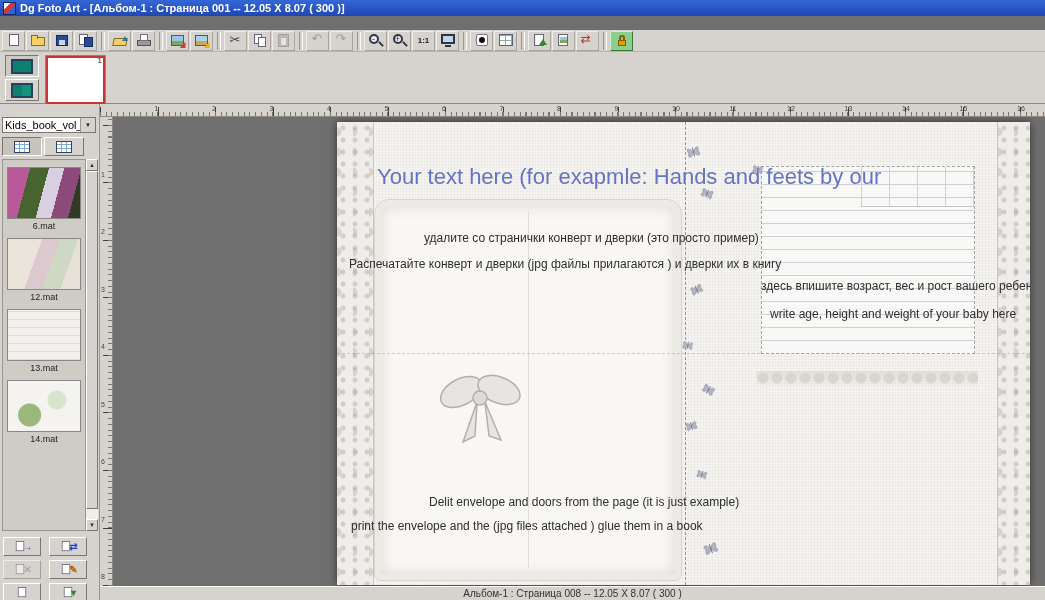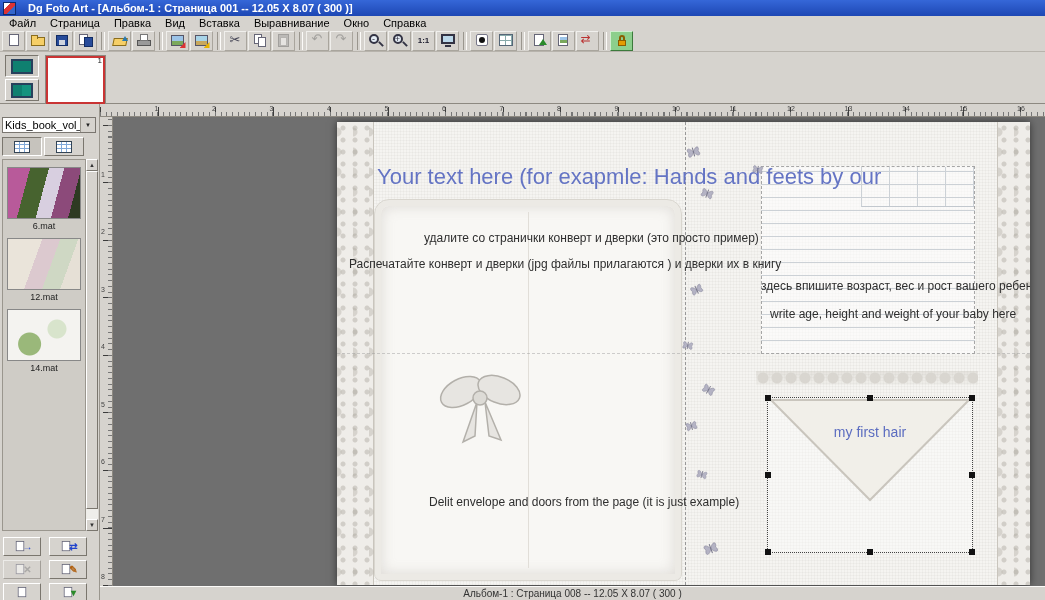--- a/index.html
+++ b/index.html
@@ -1,21 +1,21 @@
 <!DOCTYPE html>
 <html><head>
 <meta charset="utf-8">
 <style>
   html,body{margin:0;padding:0}
   body{width:1045px;height:600px;overflow:hidden;position:relative;background:#6f6f6f;
        font-family:"Liberation Sans",sans-serif;-webkit-font-smoothing:antialiased}
   .app{position:absolute;inset:0}
   
   .titlebar{position:absolute;left:0;top:0;width:100%;height:16px;
-    background:linear-gradient(180deg,#3567d8,#1d47b4);display:flex;align-items:center;gap:12px;padding-left:3px;box-sizing:border-box}
+    background:linear-gradient(180deg,#3567d8,#1d47b4);display:flex;align-items:center;gap:4px;padding-left:3px;box-sizing:border-box}
   .appicon{width:11px;height:11px;background:linear-gradient(135deg,#fff 0 30%,#d33 30% 60%,#36c 60%);border:1px solid #0c2a6e;flex:0 0 auto}
   .titletext{color:#fff;font-size:11px;font-weight:bold;white-space:nowrap}
   
   .menubar{position:absolute;left:0;top:16px;width:100%;height:14px;background:#d6d3ce;
     display:flex;align-items:center;font-size:11px;padding-left:2px;box-sizing:border-box}
   .menu-item{padding:0 7px;color:#000;cursor:default}
   
   .toolbar{position:absolute;left:0;top:30px;width:100%;height:22px;background:#d6d3ce;
     display:flex;align-items:center;padding-left:2px;box-sizing:border-box;border-bottom:1px solid #b7b3ac}
   .tbtn{width:23px;height:20px;background:#d6d3ce;border:1px solid;border-color:#f0efec #a9a59d #a9a59d #f0efec;
@@ -165,30 +165,20 @@
 </head>
 <body>
 
 <div class="app">
 
   <div class="titlebar">
     <span class="appicon"></span>
     <span class="titletext">Dg Foto Art - [Альбом-1 : Страница 001 -- 12.05 X 8.07 ( 300 )]</span>
   </div>
 
-  <div class="menubar">
-      <span class="menu-item">Файл</span>
-      <span class="menu-item">Страница</span>
-      <span class="menu-item">Правка</span>
-      <span class="menu-item">Вид</span>
-      <span class="menu-item">Вставка</span>
-      <span class="menu-item">Выравнивание</span>
-      <span class="menu-item">Окно</span>
-      <span class="menu-item">Справка</span>
-    </div>
 
   <div class="toolbar">
       <button class="tbtn" title="new-album">
         <span class="ic ic-page"></span>
       </button>
       <button class="tbtn" title="open-album">
         <span class="ic ic-folder"></span>
       </button>
       <button class="tbtn" title="save-album">
         <span class="ic ic-save"></span>
@@ -291,20 +281,24 @@
       </button>
     </div>
     <div class="thumblist" id="thumblist">
         <div class="titem">
           <div class="timg thumb-0"></div>
           <div class="tlabel">6.mat</div>
         </div>
         <div class="titem">
           <div class="timg thumb-1"></div>
           <div class="tlabel">12.mat</div>
+        </div>
+        <div class="titem">
+          <div class="timg thumb-2"></div>
+          <div class="tlabel">13.mat</div>
         </div>
         <div class="titem">
           <div class="timg thumb-3"></div>
           <div class="tlabel">14.mat</div>
         </div>
       </div>
     <div class="sscroll">
       <span class="sarr">▲</span>
       <span class="sthumb"></span>
       <span class="sarr down">▼</span>
@@ -376,45 +370,32 @@
         <div class="subgrid"></div>
       </div>
       <div class="laceband"></div>
 
       <div class="ptext title">Your text here (for exapmle: Hands and feets by our</div>
       <div class="ptext ru1">удалите со странички конверт и дверки (это просто пример)</div>
       <div class="ptext ru2">Распечатайте конверт и дверки (jpg файлы прилагаются ) и дверки их в книгу</div>
       <div class="ptext ru3">здесь впишите возраст, вес и рост вашего ребенка</div>
       <div class="ptext en2">Delit envelope and doors from the page (it is just example)</div>
       <div class="ptext en1">write age, height and weight of your baby here</div>
+      <div class="ptext en3">print the envelope and the (jpg files attached ) glue them in a book</div>
 
       <svg class="bow" width="92" height="84" viewBox="0 0 92 84">
         <g fill="#e7e5e1" stroke="#b3b0aa" stroke-width="1.5">
           <ellipse cx="26" cy="26" rx="22" ry="13" transform="rotate(-28 26 26)"></ellipse>
           <ellipse cx="64" cy="24" rx="22" ry="13" transform="rotate(22 64 24)"></ellipse>
           <path d="M42 36 L28 76 L40 70 Z"></path>
           <path d="M50 36 L66 74 L54 70 Z"></path>
           <circle cx="45" cy="32" r="7" fill="#dddbd6"></circle>
         </g>
       </svg>
 
-      <div class="selection">
-        <svg class="flap" width="204" height="112" viewBox="0 0 204 112">
-          <polygon points="3,2 201,2 102,102" fill="#f1efe9" stroke="#c9c5bd" stroke-width="2"></polygon>
-        </svg>
-        <div class="caption">my first hair</div>
-      <span class="handle" style="left: calc(0% - 3px); top: calc(0% - 3px);"></span>
-          <span class="handle" style="left: calc(50% - 3px); top: calc(0% - 3px);"></span>
-          <span class="handle" style="left: calc(100% - 3px); top: calc(0% - 3px);"></span>
-          <span class="handle" style="left: calc(0% - 3px); top: calc(50% - 3px);"></span>
-          <span class="handle" style="left: calc(100% - 3px); top: calc(50% - 3px);"></span>
-          <span class="handle" style="left: calc(0% - 3px); top: calc(100% - 3px);"></span>
-          <span class="handle" style="left: calc(50% - 3px); top: calc(100% - 3px);"></span>
-          <span class="handle" style="left: calc(100% - 3px); top: calc(100% - 3px);"></span>
-        </div>
 
       <div class="butterflies" id="butterflies">
           <span class="butterfly" style="left: 349px; top: 22px; transform: rotate(-15deg);"><svg width="16" height="16" viewBox="0 0 16 16">
               <path d="M8 8C4.5 1.5 0.5 3.5 3.2 8 0.5 12.5 4.5 14.5 8 8 11.5 1.5 15.5 3.5 12.8 8 15.5 12.5 11.5 14.5 8 8Z" fill="#b4b3c4" stroke="#8f8ea2" stroke-width="0.6"></path>
               <line x1="8" y1="3.5" x2="8" y2="12.5" stroke="#77768a" stroke-width="1"></line>
             </svg></span>
           <span class="butterfly" style="left: 362px; top: 64px; transform: rotate(20deg);"><svg width="15" height="15" viewBox="0 0 16 16">
               <path d="M8 8C4.5 1.5 0.5 3.5 3.2 8 0.5 12.5 4.5 14.5 8 8 11.5 1.5 15.5 3.5 12.8 8 15.5 12.5 11.5 14.5 8 8Z" fill="#b4b3c4" stroke="#8f8ea2" stroke-width="0.6"></path>
               <line x1="8" y1="3.5" x2="8" y2="12.5" stroke="#77768a" stroke-width="1"></line>
             </svg></span>

